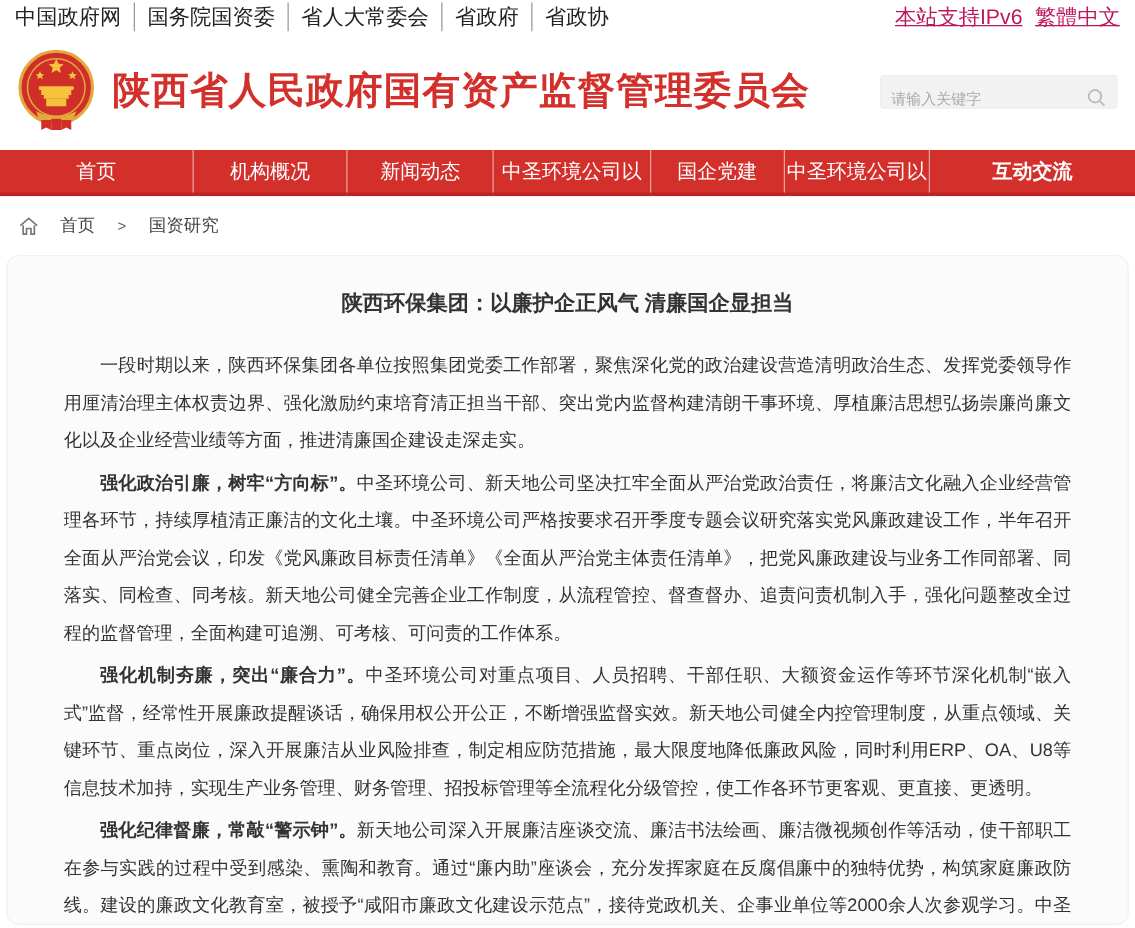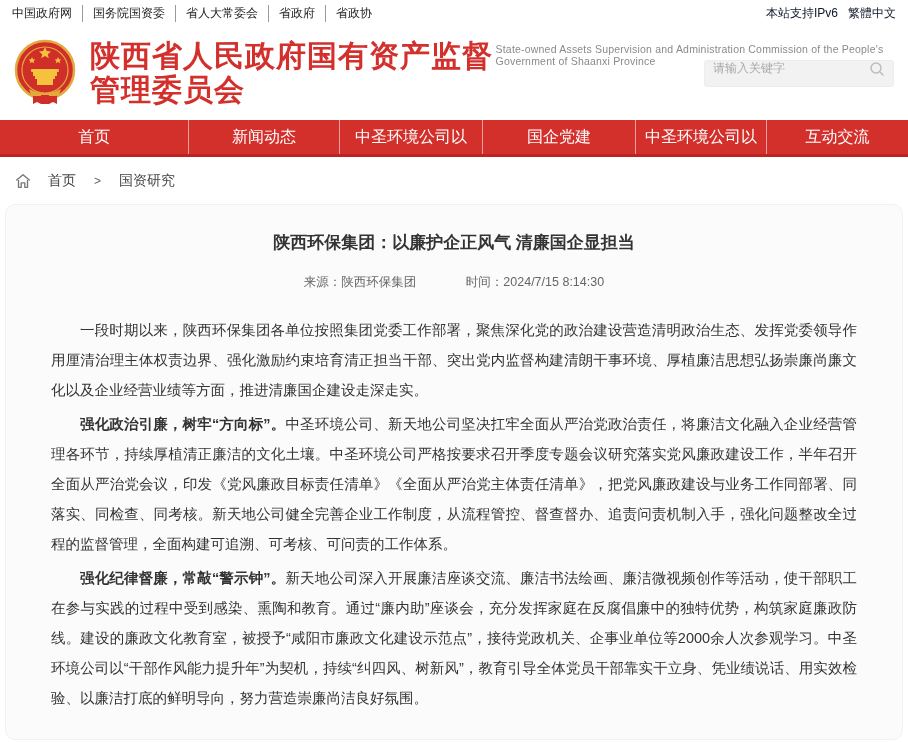--- a/index.html
+++ b/index.html
@@ -1,37 +1,37 @@
 <!DOCTYPE html>
 <html><head>
 <meta charset="utf-8">
 <style>
   * { margin:0; padding:0; box-sizing:border-box; }
   html,body { width:908px; height:742px; background:#fff; overflow:hidden;
     font-family:"Liberation Sans","DejaVu Sans",sans-serif; }
 
   
   .topbar { height:26px; display:flex; justify-content:space-between;
-    padding:0 12px; font-size:12px; color:#333; background:#fff; }
+    padding:0 12px; font-size:17px; color:#333; background:#fff; }
   .topbar-left { display:flex; align-items:center; }
   .topbar-left .tlink { padding:0 10px; cursor:pointer; color:#222; }
   .topbar-left .tlink:first-child { padding-left:0; }
   .topbar-left .tlink:not(:last-child) { border-right:1px solid #999; }
-  .topbar-right { display:flex; align-items:center; gap:10px; color:#0f172a; }
+  .topbar-right { display:flex; align-items:center; gap:10px; color:#be185d;text-decoration:underline; }
   .topbar-right .tlink { cursor:pointer; }
 
   
   .header { height:94px; display:flex; align-items:center; padding:0 12px; background:#fff; position:relative; }
   .emblem { width:66px; height:68px; flex:0 0 auto; margin-right:12px; }
   .brand { display:flex; flex-direction:row; }
   .brand-title { font-size:30px; font-weight:bold; color:#d3302c; letter-spacing:1px; line-height:1.15; }
   .brand-sub { font-size:10.5px; color:#8a8a8a; margin-top:4px; letter-spacing:0.2px; }
   .searchbox { position:absolute; right:14px; top:34px; width:190px; height:27px;
     background:#f2f2f2; border:1px solid #ededed; border-radius:3px;
-    display:flex; align-items:flex-start; padding:0 8px; }
+    display:flex; align-items:flex-end; padding:0 8px; }
   .searchbox input { flex:1; border:none; outline:none; background:transparent;
     font-size:12px; color:#333; font-family:inherit; }
   .searchbox input::placeholder { color:#aaa; }
   .search-icon { width:16px; height:16px; flex:0 0 auto; cursor:pointer; }
 
   
   .nav { height:37px; background:#d3302c; border-bottom:3px solid #bb2420; display:flex; }
   .nav-item { display:flex; align-items:center; justify-content:center;
     color:#fff; font-size:16px; cursor:pointer; position:relative; }
   .nav-item:not(:last-child) { border-right:1px solid rgba(255,255,255,0.55); }
@@ -85,55 +85,52 @@
     <path d="M46 18 l1 2.2 2.4.2 -1.8 1.6 .6 2.3 -2.2-1.3 -2.2 1.3 .6-2.3 -1.8-1.6 2.4-.2z" fill="#f6c23e"></path>
     <rect x="19" y="30" width="28" height="3" rx="1" fill="#f6c23e"></rect>
     <path d="M21 33 h24 v4 h-24z M23 37 h20 v3 h-20z" fill="#f6c23e"></path>
     <rect x="25" y="40" width="16" height="6" fill="#f6c23e"></rect>
     <path d="M17 50 q16 8 32 0 l-2 6 q-14 6 -28 0 z" fill="#e3a93c"></path>
     <rect x="29" y="56" width="8" height="9" fill="#cf2f28"></rect>
     <path d="M21 57 h8 v8 l-4-2 -4 2z M37 57 h8 v8 l-4-2 -4 2z" fill="#cf2f28"></path>
   </svg>
   <div class="brand">
     <div class="brand-title">陕西省人民政府国有资产监督管理委员会</div>
-    <div class="brand-sub">State-owned Assets Supervision and Administration Commission of the People's Government of Shaanxi Province</div>
   </div>
   <div class="searchbox">
     <input type="text" placeholder="请输入关键字" style="">
     <svg class="search-icon" viewBox="0 0 16 16">
       <circle cx="7" cy="7" r="5" fill="none" stroke="#bdbdbd" stroke-width="1.5"></circle>
       <line x1="10.8" y1="10.8" x2="14.5" y2="14.5" stroke="#bdbdbd" stroke-width="1.5"></line>
     </svg>
   </div>
 </div>
 
 <div class="nav">
   <div class="nav-item">首页</div>
+  <div class="nav-item">机构概况</div>
   <div class="nav-item">新闻动态</div>
   <div class="nav-item">中圣环境公司以</div>
   <div class="nav-item">国企党建</div>
   <div class="nav-item">中圣环境公司以</div>
   <div class="nav-item">互动交流</div>
 </div>
 
 <div class="breadcrumb">
   <svg class="home-icon" viewBox="0 0 20 20">
     <path d="M3 9 L10 3 L17 9" fill="none" stroke="#777" stroke-width="1.5" stroke-linecap="round" stroke-linejoin="round"></path>
     <path d="M5 9 V17 H8 V12 H12 V17 H15 V9" fill="none" stroke="#777" stroke-width="1.5" stroke-linejoin="round"></path>
   </svg>
   <span class="crumb">首页</span>
   <span class="crumb-sep">&gt;</span>
   <span class="crumb">国资研究</span>
 </div>
 
 <div class="panel">
   <div class="art-title">陕西环保集团：以廉护企正风气 清廉国企显担当</div>
-  <div class="art-meta">
-    <span>来源：</span><span>陕西环保集团</span><span class="gap"></span>
-    <span>时间：</span><span>2024/7/15 8:14:30</span>
-  </div>
   <div class="art-body">
     <p><span class="lead"></span><span>一段时期以来，陕西环保集团各单位按照集团党委工作部署，聚焦深化党的政治建设营造清明政治生态、发挥党委领导作用厘清治理主体权责边界、强化激励约束培育清正担当干部、突出党内监督构建清朗干事环境、厚植廉洁思想弘扬崇廉尚廉文化以及企业经营业绩等方面，推进清廉国企建设走深走实。</span></p>
     <p><span class="lead">强化政治引廉，树牢“方向标”。</span><span>中圣环境公司、新天地公司坚决扛牢全面从严治党政治责任，将廉洁文化融入企业经营管理各环节，持续厚植清正廉洁的文化土壤。中圣环境公司严格按要求召开季度专题会议研究落实党风廉政建设工作，半年召开全面从严治党会议，印发《党风廉政目标责任清单》《全面从严治党主体责任清单》，把党风廉政建设与业务工作同部署、同落实、同检查、同考核。新天地公司健全完善企业工作制度，从流程管控、督查督办、追责问责机制入手，强化问题整改全过程的监督管理，全面构建可追溯、可考核、可问责的工作体系。</span></p>
+    <p><span class="lead">强化机制夯廉，突出“廉合力”。</span><span>中圣环境公司对重点项目、人员招聘、干部任职、大额资金运作等环节深化机制“嵌入式”监督，经常性开展廉政提醒谈话，确保用权公开公正，不断增强监督实效。新天地公司健全内控管理制度，从重点领域、关键环节、重点岗位，深入开展廉洁从业风险排查，制定相应防范措施，最大限度地降低廉政风险，同时利用ERP、OA、U8等信息技术加持，实现生产业务管理、财务管理、招投标管理等全流程化分级管控，使工作各环节更客观、更直接、更透明。</span></p>
     <p><span class="lead">强化纪律督廉，常敲“警示钟”。</span><span>新天地公司深入开展廉洁座谈交流、廉洁书法绘画、廉洁微视频创作等活动，使干部职工在参与实践的过程中受到感染、熏陶和教育。通过“廉内助”座谈会，充分发挥家庭在反腐倡廉中的独特优势，构筑家庭廉政防线。建设的廉政文化教育室，被授予“咸阳市廉政文化建设示范点”，接待党政机关、企事业单位等2000余人次参观学习。中圣环境公司以“干部作风能力提升年”为契机，持续“纠四风、树新风”，教育引导全体党员干部靠实干立身、凭业绩说话、用实效检验、以廉洁打底的鲜明导向，努力营造崇廉尚洁良好氛围。</span></p>
 
   </div>
 </div>
 
 </body></html>

